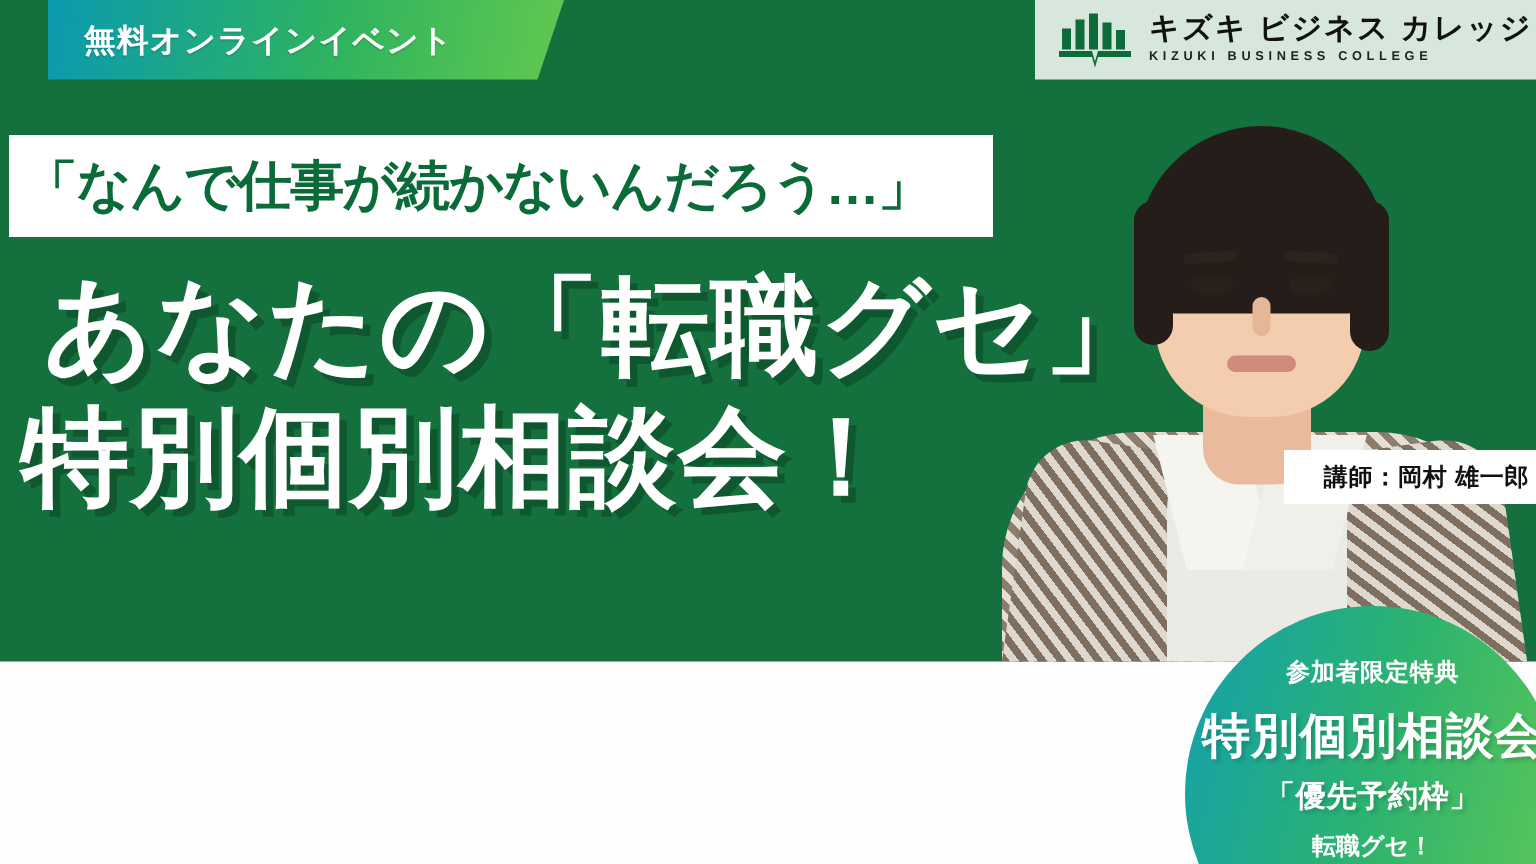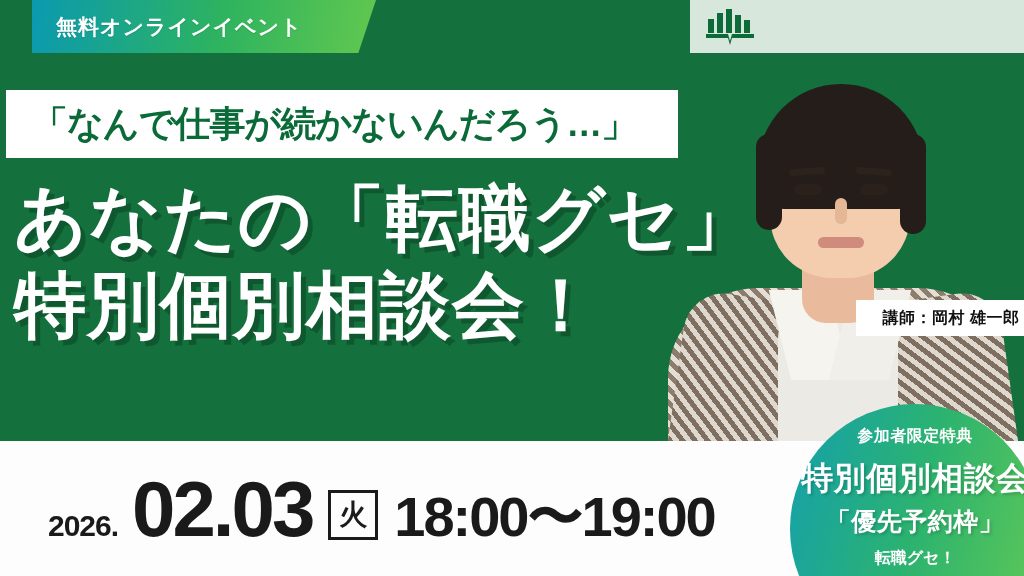--- a/index.html
+++ b/index.html
@@ -33,34 +33,34 @@
     background:#d7e7dc;display:flex;align-items:center;padding-left:14px;box-sizing:border-box;
   }
   .logo-mark{width:52px;height:40px;position:relative;flex:0 0 auto;margin-right:10px;}
   .logo-text-wrap{display:flex;flex-direction:column;justify-content:center;}
   .logo-jp{font-size:20px;font-weight:bold;color:#111;letter-spacing:1.5px;line-height:1.05;}
   .logo-en{font-size:8.5px;font-weight:bold;color:#222;letter-spacing:3.1px;line-height:1.4;margin-top:2px;}
 
   
   .sub-band{
     position:absolute;left:6px;top:90px;width:656px;height:68px;
-    background:#ffffff;display:flex;align-items:center;padding-left:16px;
+    background:#ffffff;display:flex;align-items:center;
   }
   .sub-band-text{
     color:#0b6b38;font-weight:bold;font-size:36px;letter-spacing:-1px;
     margin-left:10px;white-space:nowrap;
   }
 
   
   .headline{position:absolute;left:14px;top:182px;width:770px;}
   .headline-line{
     color:#ffffff;font-weight:bold;white-space:nowrap;line-height:1.02;
     text-shadow:5px 5px 0 rgba(0,0,0,.22);
   }
-  .headline-line.l1{font-size:72px;letter-spacing:1px;}
+  .headline-line.l1{font-size:72px;letter-spacing:1px;text-align:center;}
   .headline-line.l2{font-size:72px;letter-spacing:1px;margin-top:14px;}
 
   
   .photo{
     position:absolute;left:650px;top:38px;width:374px;height:403px;overflow:hidden;
   }
   .ph-jacket{
     position:absolute;left:18px;top:250px;width:340px;height:160px;
     background:
       repeating-linear-gradient(45deg,#8d7d6d 0 5px,#e4ded5 5px 10px),
@@ -125,27 +125,27 @@
   }
   .speaker-role-text{font-size:14px;font-weight:bold;color:#111;white-space:nowrap;}
 
   
   .benefit{
     position:absolute;left:790px;top:404px;width:250px;height:250px;border-radius:50%;
     background:linear-gradient(105deg,#14a0ad 0%,#2cb36f 50%,#62c955 100%);
     display:flex;flex-direction:column;align-items:center;justify-content:flex-start;
     padding-top:22px;box-sizing:border-box;
   }
-  .benefit-eyebrow{color:#ffffff;font-size:16px;font-weight:bold;letter-spacing:.5px;white-space:nowrap;}
+  .benefit-eyebrow{color:#ffffff;font-size:16px;font-weight:bold;letter-spacing:.5px;white-space:nowrap;margin-top:12px;}
   .benefit-main1{
     color:#ffffff;font-size:32px;font-weight:bold;letter-spacing:.5px;white-space:nowrap;margin-top:10px;
     text-shadow:2px 2px 3px rgba(0,0,0,.18);
   }
   .benefit-main2{
-    color:#ffffff;font-size:25px;font-weight:bold;letter-spacing:.5px;white-space:nowrap;margin-top:4px;
+    color:#ffffff;font-size:20px;font-weight:bold;letter-spacing:.5px;white-space:nowrap;margin-top:4px;
     text-shadow:2px 2px 3px rgba(0,0,0,.18);
   }
   .benefit-tail{color:#ffffff;font-size:16px;font-weight:bold;white-space:nowrap;margin-top:10px;}
 
   
   .datebar{
     position:absolute;left:0;top:441px;width:1024px;height:135px;
     display:flex;align-items:center;
   }
   .date-inner{display:flex;align-items:baseline;margin-left:48px;color:#1a1a1a;}
@@ -173,20 +173,24 @@
   <div class="logo-panel">
     <span class="logo-mark">
       <svg width="52" height="40" viewBox="0 0 52 40" xmlns="http://www.w3.org/2000/svg">
         <rect x="4" y="12" width="6" height="14" fill="#0c6b38"></rect>
         <rect x="13" y="6" width="6" height="20" fill="#0c6b38"></rect>
         <rect x="22" y="2" width="6" height="24" fill="#0c6b38"></rect>
         <rect x="31" y="8" width="6" height="18" fill="#0c6b38"></rect>
         <rect x="40" y="13" width="6" height="13" fill="#0c6b38"></rect>
         <path d="M2 27 L24 27 L26 34 L28 27 L50 27 L50 31 L28 31 L26 38 L24 31 L2 31 Z" fill="#0c6b38"></path>
       </svg>
+    </span>
+    <span class="logo-text-wrap">
+      <span class="logo-jp">キズキ ビジネス カレッジ</span>
+      <span class="logo-en">KIZUKI BUSINESS COLLEGE</span>
     </span>
   </div>
 
   <div class="sub-band">
     <span class="sub-band-text">「なんで仕事が続かないんだろう…」</span>
   </div>
 
   <div class="headline">
     <div class="headline-line l1">あなたの「転職グセ」</div>
     <div class="headline-line l2">特別個別相談会！</div>
@@ -219,24 +223,14 @@
     <span class="speaker-name-text">講師：岡村 雄一郎</span>
   </div>
 
   <div class="benefit">
     <span class="benefit-eyebrow">参加者限定特典</span>
     <span class="benefit-main1">特別個別相談会</span>
     <span class="benefit-main2">「優先予約枠」</span>
     <span class="benefit-tail">転職グセ！</span>
   </div>
 
-  <div class="datebar">
-    <div class="date-inner">
-      <span class="date-year">2026.</span>
-      <span class="date-md">02.03</span>
-      <span class="date-dow-box">
-        <span class="date-dow">火</span>
-      </span>
-      <span class="date-time">18:00〜19:00</span>
-    </div>
-  </div>
 
 </div>
 
 </body></html>

